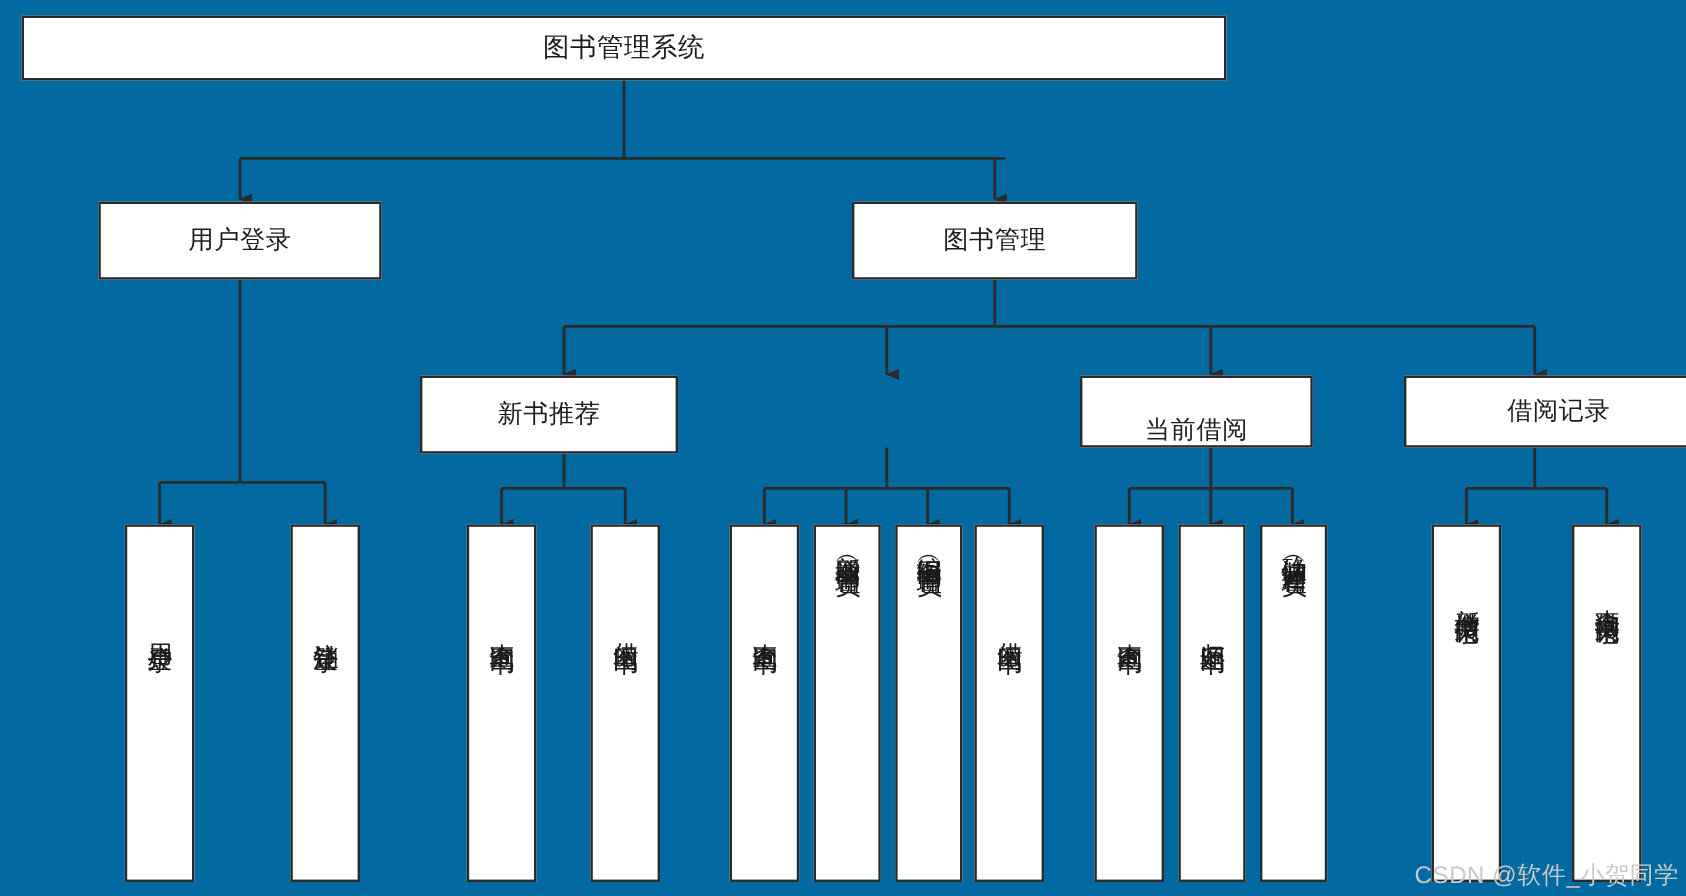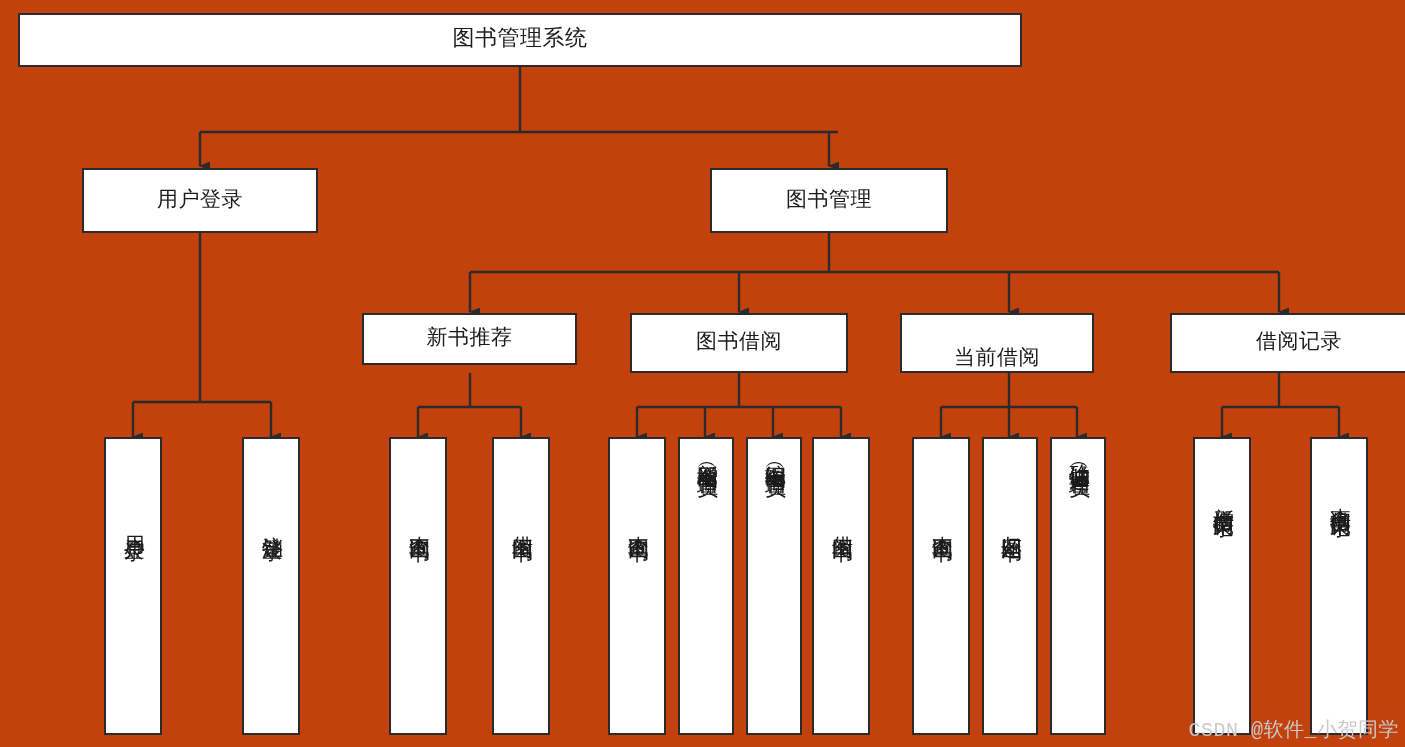--- a/index.html
+++ b/index.html
@@ -7,23 +7,22 @@
     padding: 0;
     background: #ffffff;
   }
   body {
     font-family: "Liberation Sans", "DejaVu Sans", sans-serif;
   }
   #canvas {
     position: relative;
     width: 1405px;
     height: 747px;
-    background: #c2410c;
+    background: #0369a1;
     overflow: hidden;
-    font-family: Liberation Mono, monospace;
   }
   svg.edges {
     position: absolute;
     left: 0;
     top: 0;
     width: 1405px;
     height: 747px;
     pointer-events: none;
   }
   .node {
@@ -136,25 +135,22 @@
     <span class="label">图书管理系统</span>
   </div>
 
   <div class="node horiz" style="left:82px; top:168px; width:236px; height:65px;">
     <span class="label">用户登录</span>
   </div>
   <div class="node horiz" style="left:710px; top:168px; width:238px; height:65px;">
     <span class="label">图书管理</span>
   </div>
 
-  <div class="node horiz" style="left:362px; top:313px; width:215px; height:52px;">
+  <div class="node horiz" style="left:350px; top:313px; width:215px; height:65px;">
     <span class="label">新书推荐</span>
-  </div>
-  <div class="node horiz" style="left:630px; top:313px; width:218px; height:60px;">
-    <span class="label">图书借阅</span>
   </div>
   <div class="node horiz" style="left:900px; top:313px; width:194px; height:60px;align-items:flex-end;">
     <span class="label">当前借阅</span>
   </div>
   <div class="node horiz" style="left:1170px; top:313px; width:258px; height:60px;">
     <span class="label">借阅记录</span>
   </div>
 
   <div class="node vert mid" style="left:104px; top:437px; width:58px; height:298px;">
     <span class="label">用户登录</span>

